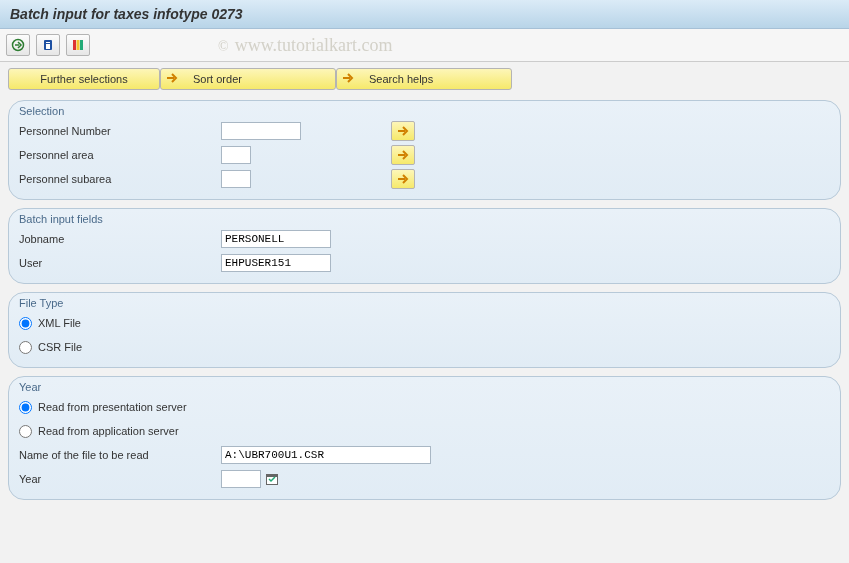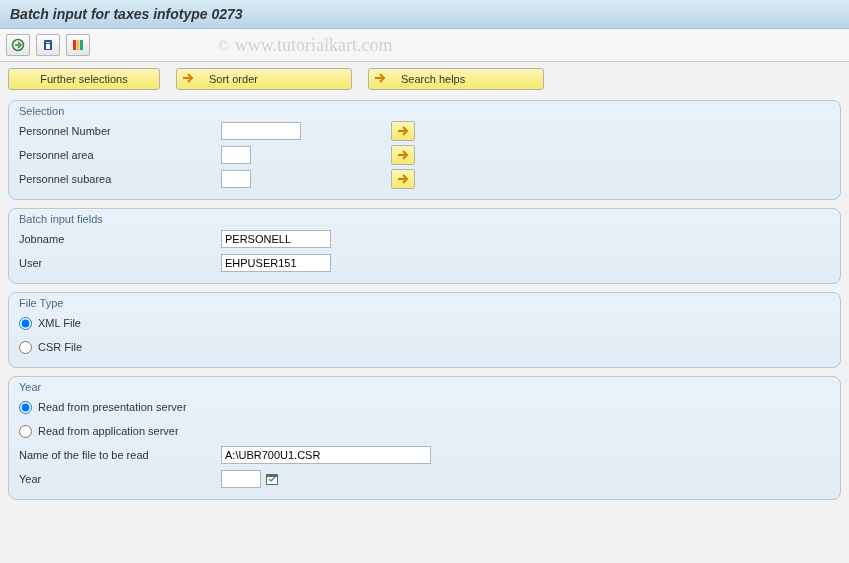--- a/index.html
+++ b/index.html
@@ -4,32 +4,32 @@
 <style>
 html,body{margin:0;padding:0;font-family:Arial,Ans-serif;font-size:11px;background:#F2F2F2;color:#333}
 body{width:849px;height:563px;display:flex;flex-direction:column;box-sizing:border-box}
 
 .title-bar{background:linear-gradient(#DBEBF7,#B8D4E8);height:28px;line-height:28px;padding:0 10px;font-style:italic;font-weight:bold;font-size:14px;color:#333;border-bottom:1px solid #A6C0D6}
 .toolbar{height:28px;padding:2px 6px;border-bottom:1px solid #CCC;display:flex;align-items:center;gap:6px;background:#F6F6F6}
 .tool-btn{width:22px;height:20px;border:1px solid #B4B4B4;border-radius:2px;background:linear-gradient(#FCFCFC,#E6E6E6);display:flex;align-items:center;justify-content:center;cursor:pointer}
 
 .content{flex:1;padding:6px 8px;background:#F2F2F2;display:flex;flex-direction:column;gap:8px;overflow:auto}
 
-.btn-row{display:flex;gap:16px;margin-bottom:2px}
+.btn-row{display:flex;gap:0;margin-bottom:2px}
 .ybtn{height:20px;border:1px solid #B4B4B4;border-radius:3px;background:linear-gradient(#FDF6B8,#F6E96B);display:flex;align-items:center;padding:0 10px;cursor:pointer;font-size:11px;color:#333}
 .ybtn.indent{padding-left:4px}
 .ybtn .arrow{margin-right:14px}
 
-.panel{border:1px solid #B7C9D8;border-radius:8px;background:linear-gradient(#E9F1F8,#E1ECF5);padding:0 0 8px 0}
+.panel{border:1px solid #B7C9D8;border-radius:16px;background:linear-gradient(#E9F1F8,#E1ECF5);padding:0 0 8px 0}
 .panel-title{font-size:11px;color:#4A6A8A;padding:4px 10px 2px 10px}
 .panel-body{padding:0 10px}
 
 .row{display:flex;align-items:center;height:24px}
 .label{width:202px}
-.field{border:1px solid #A9B7C4;background:#FFF;height:18px;box-sizing:border-box;padding:1px 3px;font-size:11px;font-family:Liberation Sans, sans-serif}
+.field{border:1px solid #A9B7C4;background:#FFF;height:18px;box-sizing:border-box;padding:1px 3px;font-size:11px;font-family:Liberation Mono, monospace}
 .f-sm{width:30px}
 .f-md{width:80px}
 .f-lg{width:110px}
 .f-xl{width:210px}
 .f-yr{width:40px}
 .cal-ic{margin-left:4px;display:inline-flex}
 
 .arrow-btn{width:22px;height:18px;border:1px solid #B4B4B4;border-radius:2px;background:linear-gradient(#FDF6B8,#F6E96B);display:flex;align-items:center;justify-content:center;cursor:pointer;margin-left:90px}
 .arrow-btn.multi{background:linear-gradient(#FDF6B8 60%,#F2D578 60%)}
 .radio{margin:0 6px 0 0;vertical-align:middle}

